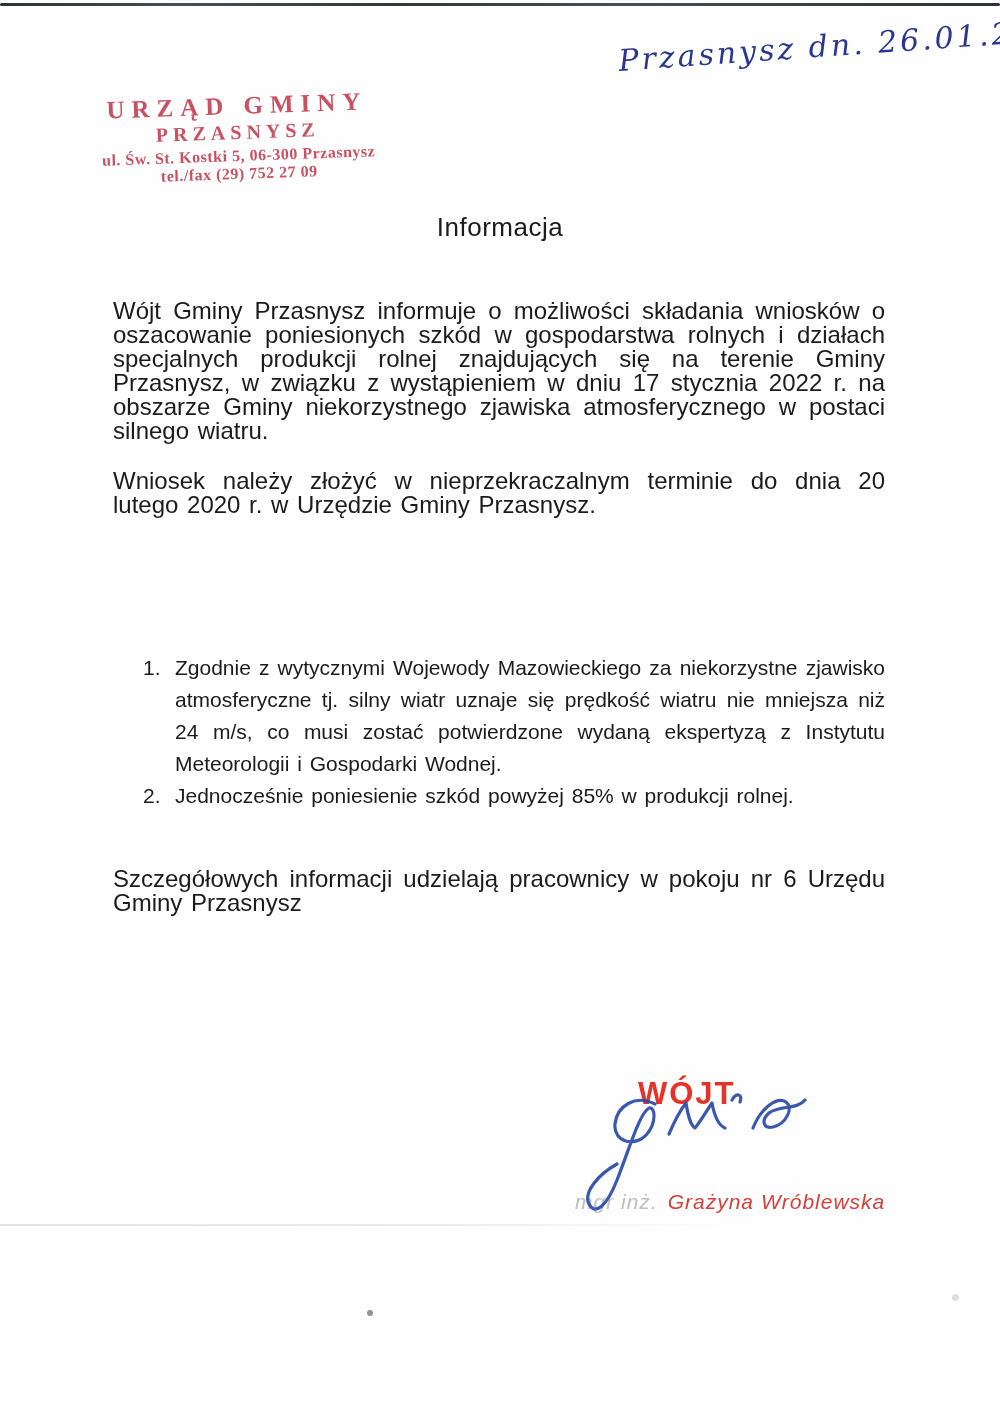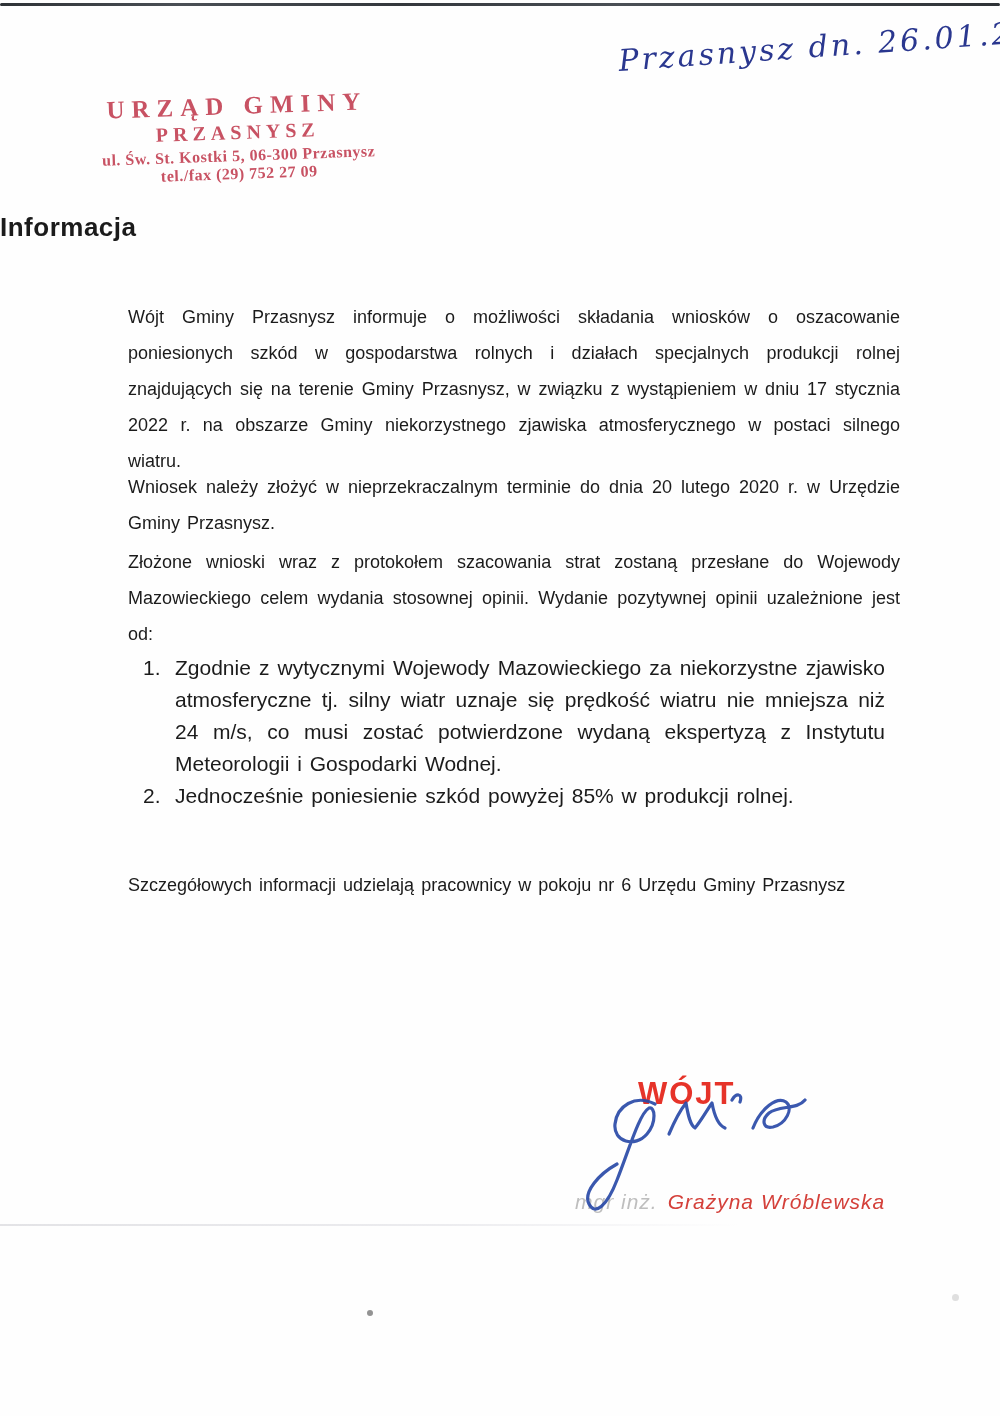--- a/index.html
+++ b/index.html
@@ -34,27 +34,27 @@
     transform:rotate(-2deg);
     font-family:"Liberation Serif", serif;
     line-height:1.15;
   }
   .stamp-line1{font-size:25px;font-weight:bold;letter-spacing:7px;}
   .stamp-line2{font-size:20px;font-weight:bold;letter-spacing:5px;}
   .stamp-line3{font-size:16px;font-weight:bold;letter-spacing:0.5px;margin-top:3px;}
   .stamp-line4{font-size:16px;font-weight:bold;letter-spacing:0.5px;}
   .doc-title{
     position:absolute;left:0;top:212px;width:1000px;
-    text-align:left;
-    font-size:26px;font-weight:bold;
+    text-align:center;
+    font-size:26px;font-weight:normal;
     letter-spacing:0.5px;
   }
   .para{
-    position:absolute;left:128px;width:772px;
-    font-size:18px;line-height:36px;
+    position:absolute;left:113px;width:772px;
+    font-size:24px;line-height:24px;
     text-align:justify;
     word-spacing:2px;
   }
   .p1{top:299px;}
   .p2{top:469px;}
   .p3{top:544px;}
   .list{
     position:absolute;left:143px;top:652px;width:742px;
     font-size:21px;line-height:32px;
   }
@@ -103,21 +103,20 @@
     <div class="stamp-line3">ul. Św. St. Kostki 5,  06-300 Przasnysz</div>
     <div class="stamp-line4">tel./fax (29) 752 27 09</div>
   </div>
 
   <div class="doc-title">Informacja</div>
 
   <div class="para p1">Wójt Gminy Przasnysz informuje o możliwości składania wniosków o oszacowanie poniesionych szkód w gospodarstwa rolnych i działach specjalnych produkcji rolnej znajdujących się na terenie Gminy Przasnysz, w związku z wystąpieniem w dniu 17 stycznia 2022 r. na obszarze Gminy niekorzystnego zjawiska atmosferycznego w postaci silnego wiatru.</div>
 
   <div class="para p2">Wniosek należy złożyć w nieprzekraczalnym terminie do dnia 20 lutego 2020 r. w Urzędzie Gminy Przasnysz.</div>
 
-  <div class="para p3">Złożone wnioski wraz z protokołem szacowania strat zostaną przesłane do Wojewody Mazowieckiego celem wydania stosownej opinii. Wydanie pozytywnej opinii uzależnione jest od:</div>
 
   <div class="list">
     <div class="list-item">
       <div class="list-number">1.</div>
       <div class="list-text">Zgodnie z wytycznymi Wojewody Mazowieckiego za niekorzystne zjawisko atmosferyczne tj. silny wiatr uznaje się prędkość wiatru nie mniejsza niż 24 m/s, co musi zostać potwierdzone wydaną ekspertyzą z Instytutu Meteorologii i Gospodarki Wodnej.</div>
     </div>
     <div class="list-item">
       <div class="list-number">2.</div>
       <div class="list-text">Jednocześnie poniesienie szkód powyżej 85% w produkcji rolnej.</div>
     </div>

